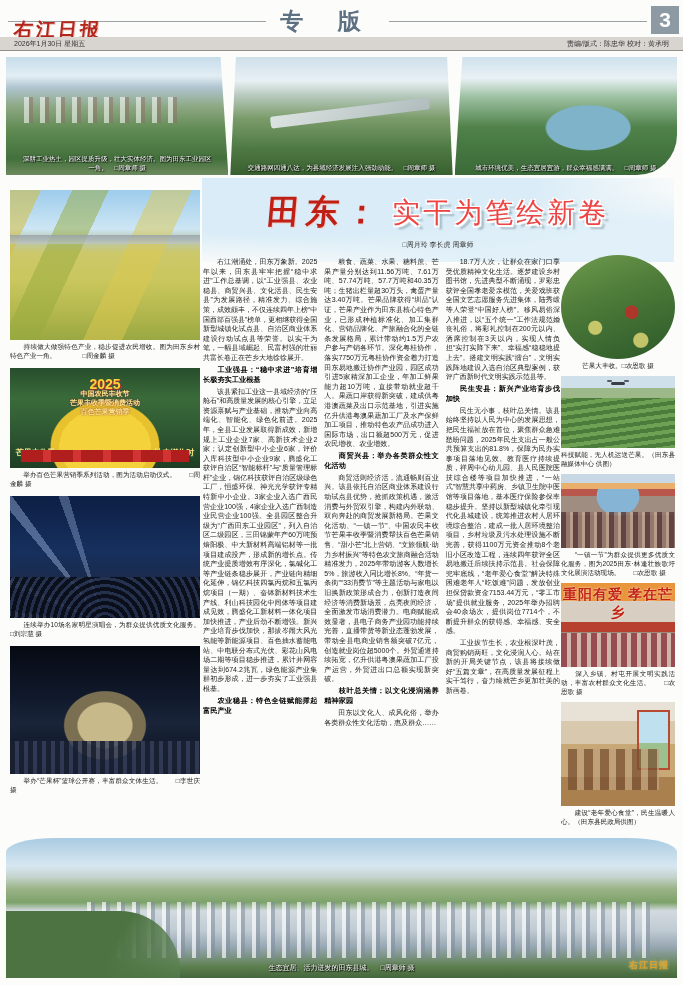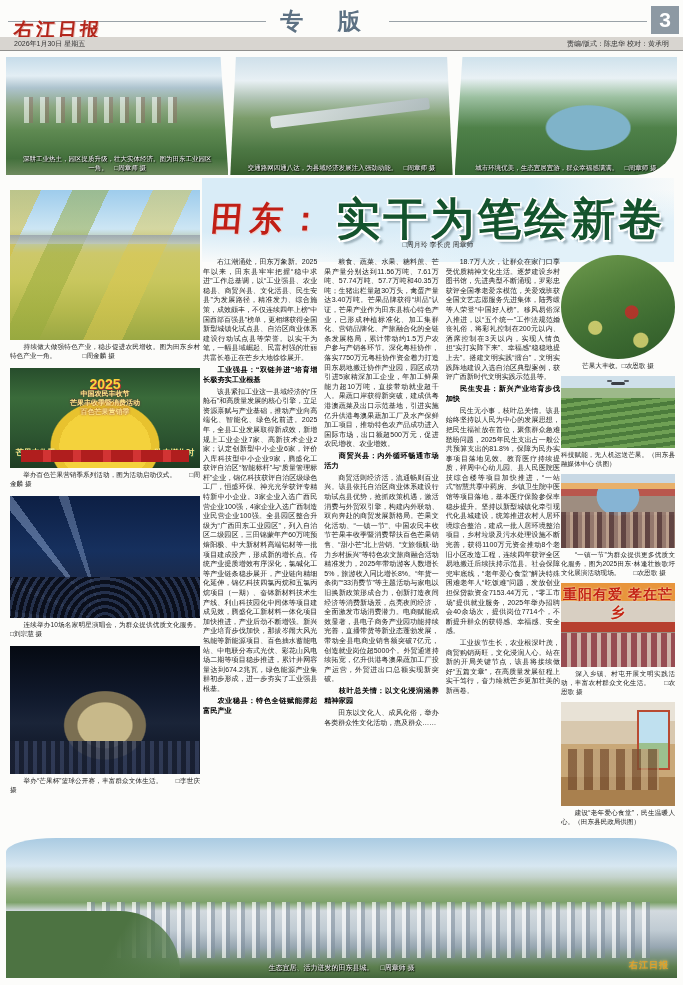--- a/index.html
+++ b/index.html
@@ -66,21 +66,21 @@
   .img-arena::after{content:"";position:absolute;left:0;bottom:0;width:100%;height:26%;
       background:repeating-linear-gradient(90deg,rgba(25,32,50,.95) 0 5px,rgba(55,66,96,.8) 5px 9px);}
 
   
   .center-bg{position:absolute;left:202px;top:178px;width:472px;height:84px;
       background:radial-gradient(ellipse at 18% 10%,#d9ecf7 0 45%,rgba(217,236,247,0) 75%),
                  radial-gradient(ellipse at 95% 90%,#e2f1f9 0 30%,rgba(226,241,249,0) 60%);}
   .headline{position:absolute;left:203px;top:190px;width:470px;text-align:center;white-space:nowrap;}
   .hl-red{color:#c01f16;font-size:33px;font-weight:900;letter-spacing:6px;transform:skewX(-5deg);display:inline-block;
           text-shadow:1px 1px 0 #f0cdc9;vertical-align:middle;margin-right:4px;}
-  .hl-teal{color:#14532d;font-size:44px;font-weight:700;letter-spacing:3px;display:inline-block;vertical-align:middle;
+  .hl-teal{color:#ef4444;font-size:28px;font-weight:400;letter-spacing:3px;display:inline-block;vertical-align:middle;
           text-shadow:-1.5px -1.5px 0 #fff,1.5px -1.5px 0 #fff,-1.5px 1.5px 0 #fff,1.5px 1.5px 0 #fff,4px 4px 2px rgba(40,70,80,.35);}
   .byline{position:absolute;left:203px;top:240px;width:470px;text-align:center;font-size:7px;color:#333;}
   .cols{position:absolute;left:203px;top:257px;width:357px;height:575px;display:flex;gap:7px;}
   .col{flex:1;overflow:hidden;text-align:justify;}
   .col p{margin:0 0 2px 0;font-size:7px;line-height:9.6px;text-indent:2em;color:#222;}
   .col h3{margin:2px 0;font-size:7.2px;line-height:10px;font-weight:bold;color:#000;text-indent:2em;}
 
   
   .right-col{position:absolute;left:561px;top:255px;width:114px;}
   .rphoto{margin:0 0 6px 0;}
@@ -186,27 +186,27 @@
   <div class="center-bg"></div>
   <div class="headline">
     <span class="hl-red">田东：</span>
     <span class="hl-teal">实干为笔绘新卷</span>
   </div>
   <div class="byline">□周月玲 李长虎 周章师</div>
 
   <section class="cols">
     <div class="col">
       <p>右江潮涌处，田东万象新。2025年以来，田东县牢牢把握“稳中求进”工作总基调，以“工业强县、农业稳县、商贸兴县、文化活县、民生安县”为发展路径，精准发力、综合施策，成效颇丰，不仅连续四年上榜“中国西部百强县”榜单，更相继获得全国新型城镇化试点县、自治区商业体系建设行动试点县等荣誉。以实干为笔，一幅县域崛起、民富村强的壮丽共富长卷正在芒乡大地徐徐展开。</p>
-      <h3>工业强县：“双链并进”培育增长极夯实工业根基</h3>
+      <h3>工业强县：“稳中求进”培育增长极夯实工业根基</h3>
       <p>该县紧扣工业这一县域经济的“压舱石”和高质量发展的核心引擎，立足资源禀赋与产业基础，推动产业向高端化、智能化、绿色化前进。2025年，全县工业发展取得新成效，新增规上工业企业7家、高新技术企业2家；认定创新型中小企业6家，评价入库科技型中小企业9家，腾盛化工获评自治区“智能标杆”与“质量管理标杆”企业，锦亿科技获评自治区级绿色工厂，恒盛环保、神光光学获评专精特新中小企业。3家企业入选广西民营企业100强，4家企业入选广西制造业民营企业100强。全县园区整合升级为“广西田东工业园区”，列入自治区二级园区，三田锦蒙年产60万吨预焙阳极、中大新材料高端铝材等一批项目建成投产，形成新的增长点。传统产业提质增效有序深化，氯碱化工等产业链条稳步展开，产业链向精细化延伸，锦亿科技四氯丙烷和五氯丙烷项目（一期）、奋钵新材料技术生产线、利山科技园化中间体等项目建成见效，腾盛化工新材料一体化项目加快推进，产业后劲不断增强。新兴产业培育步伐加快，那拔岑闹大风光氢能等新能源项目、百色抽水蓄能电站、中电联分布式光伏、彩花山风电场二期等项目稳步推进，累计并网容量达到674.2兆瓦，绿色能源产业集群初步形成，进一步夯实了工业强县根基。</p>
       <h3>农业稳县：特色全链赋能撑起富民产业</h3>
     </div>
     <div class="col">
       <p>粮食、蔬菜、水果、糖料蔗、芒果产量分别达到11.56万吨、7.61万吨、57.74万吨、57.7万吨和40.35万吨；生猪出栏量超30万头，禽蛋产量达3.40万吨。芒果品牌获得“圳品”认证，芒果产业作为田东县核心特色产业，已形成种植标准化、加工集群化、营销品牌化、产旅融合化的全链条发展格局，累计带动约1.5万户农户参与产销各环节。深化粤桂协作，落实7750万元粤桂协作资金着力打造田东易地搬迁协作产业园，园区成功引进5家精深加工企业，年加工鲜果能力超10万吨，直接带动就业超千人。果蔬口岸获得新突破，建成供粤港澳蔬菜及出口示范基地，引进实施亿升供港粤澳果蔬加工厂及水产保鲜加工项目，推动特色农产品成功进入国际市场，出口额超500万元，促进农民增收、农业增效。</p>
-      <h3>商贸兴县：内外循环畅通市场活力</h3>
+      <h3>商贸兴县：举办各类群众性文化活动</h3>
       <p>商贸活则经济活，流通畅则百业兴。该县依托自治区商业体系建设行动试点县优势，抢抓政策机遇，激活消费与外贸双引擎，构建内外联动、双向奔赴的商贸发展新格局。芒果文化活动、“一镇一节”、中国农民丰收节芒果丰收季暨消费帮扶百色芒果销售、“甜小芒”北上营销、“文旅领航·助力乡村振兴”等特色农文旅商融合活动精准发力，2025年带动游客人数增长5%，旅游收入同比增长8%。“年货一条街”“33消费节”等主题活动与家电以旧换新政策形成合力，创新打造夜间经济等消费新场景，点亮夜间经济，全面激发市场消费潜力。电商赋能成效显著，县电子商务产业园功能持续完善，直播带货等新业态蓬勃发展，带动全县电商业销售额突破7亿元，创造就业岗位超5000个。外贸通道持续拓宽，亿升供港粤澳果蔬加工厂投产运营，外贸进出口总额实现新突破。</p>
       <h3>枝叶总关情：以文化浸润涵养精神家园</h3>
       <p>田东以文化人、成风化俗，举办各类群众性文化活动，惠及群众……</p>
     </div>
     <div class="col">
       <p>18.7万人次，让群众在家门口享受优质精神文化生活。逐梦建设乡村图书馆，先进典型不断涌现，罗彩忠获评全国孝老爱亲模范，关爱戏班获全国文艺志愿服务先进集体，陆秀缎等人荣登“中国好人榜”。移风易俗深入推进，以“五个统一”工作法规范婚丧礼俗，将彩礼控制在200元以内、酒席控制在3天以内，实现人情负担“实打实降下来”、幸福感“稳稳地提上去”。搭建文明实践“擂台”，文明实践阵地建设入选自治区典型案例，获评广西新时代文明实践示范县等。</p>
       <h3>民生安县：新兴产业培育步伐加快</h3>
       <p>民生无小事，枝叶总关情。该县始终坚持以人民为中心的发展思想，把民生福祉放在首位，聚焦群众急难愁盼问题，2025年民生支出占一般公共预算支出的81.8%，保障为民办实事项目落地见效。教育医疗持续提质，祥周中心幼儿园、县人民医院医技综合楼等项目加快推进，“一站式”智慧共享中药房、乡镇卫生院中医馆等项目落地，基本医疗保险参保率稳步提升。坚持以新型城镇化牵引现代化县城建设，统筹推进农村人居环境综合整治，建成一批人居环境整治项目，乡村垃圾及污水处理设施不断完善，获得1100万元资金推动8个老旧小区改造工程，连续四年获评全区易地搬迁后续扶持示范县。社会保障兜牢底线，“老年爱心食堂”解决特殊困难老年人“吃饭难”问题，发放创业担保贷款资金7153.44万元，“零工市场”提供就业服务，2025年举办招聘会40余场次，提供岗位7714个，不断提升群众的获得感、幸福感、安全感。</p>
       <p>工业拔节生长，农业根深叶茂，商贸购销两旺，文化浸润人心。站在新的开局关键节点，该县将接续做好“五篇文章”，在高质量发展征程上实干笃行，奋力绘就芒乡更加壮美的新画卷。</p>
     </div>

